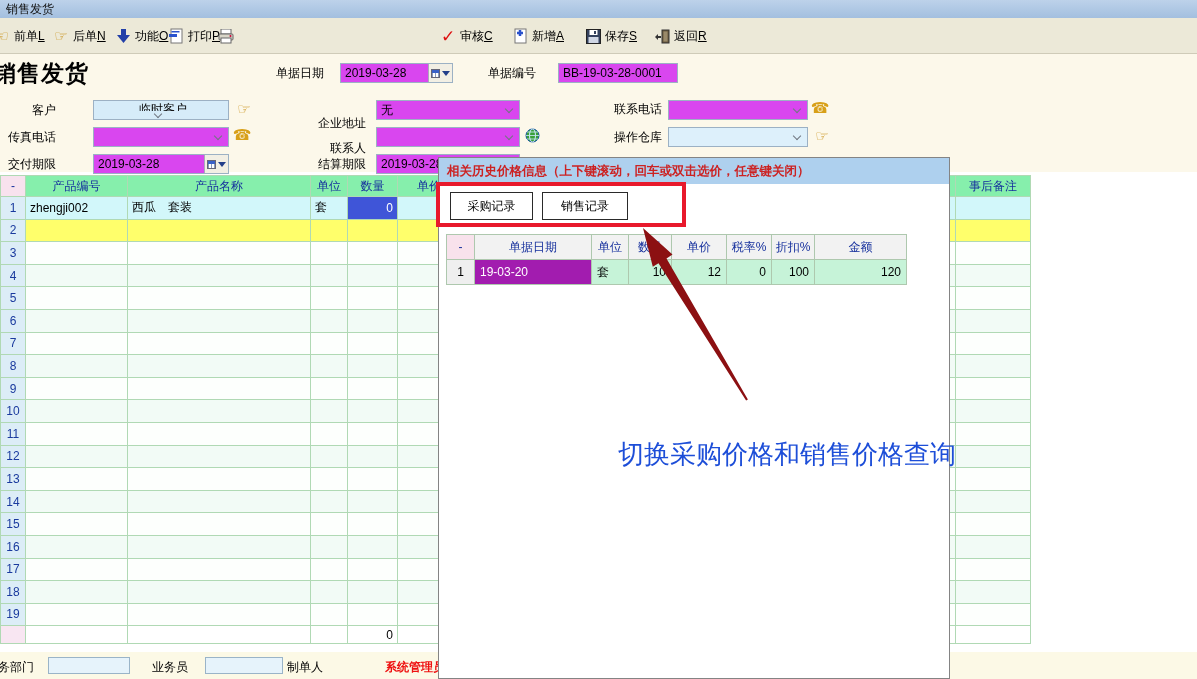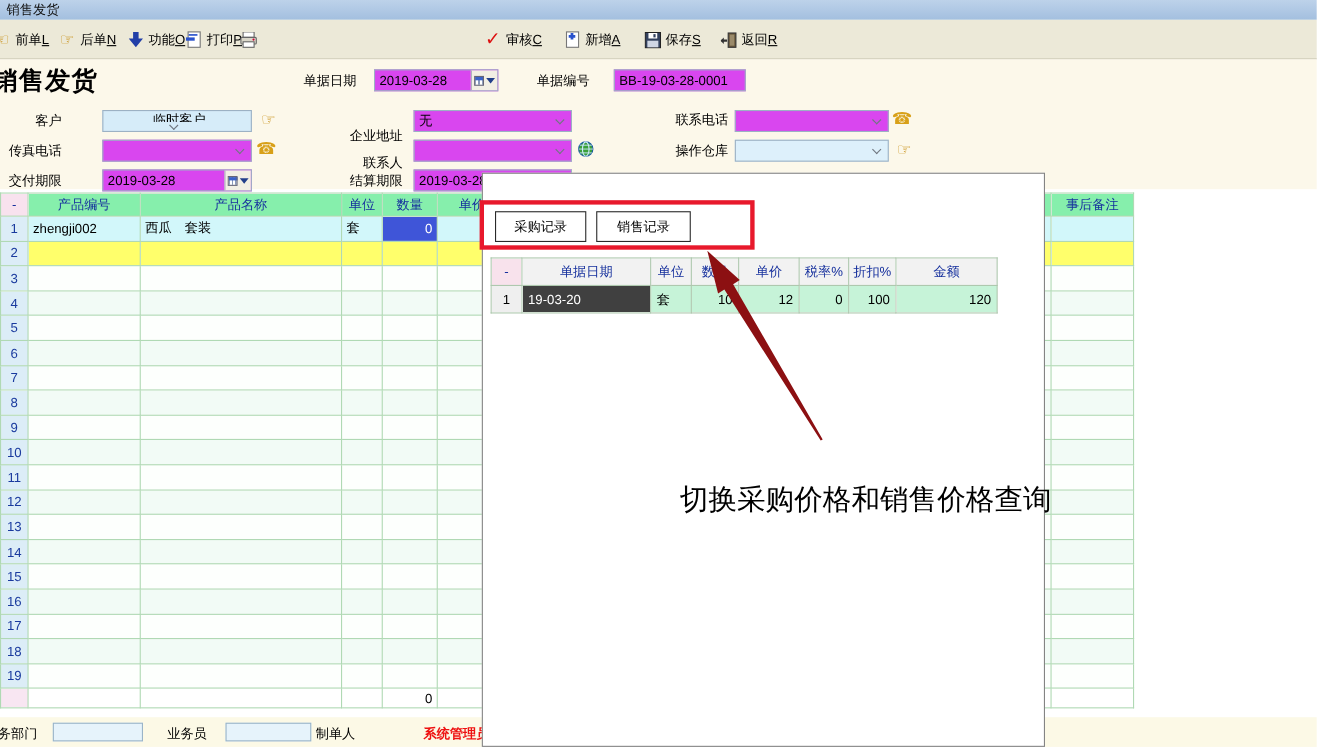--- a/index.html
+++ b/index.html
@@ -70,29 +70,29 @@
     line-height:26px; padding-left:8px; font-size:12.5px; white-space:nowrap; overflow:hidden; }
   .pbtn { position:absolute; top:34px; height:28px; background:#fff; border:1px solid #2a2a2a;
     font-size:12px; text-align:center; line-height:26px; cursor:default; }
   #popup-table { position:absolute; left:7px; top:76px; border-collapse:collapse; table-layout:fixed;
     font-size:12px; }
   #popup-table th, #popup-table td { border:1px solid #aec8ae; overflow:hidden; white-space:nowrap; }
   #popup-table th { height:25px; background:#f2f2f2; color:#16309d; font-weight:normal; }
   #popup-table th.p-no { background:#f8e2ec; }
   #popup-table td { height:25px; padding:0 5px; background:#c6f3d8; }
   #popup-table td.p-no { background:#efefef; text-align:center; padding:0; }
-  #popup-table td.p-date { background:#404040; color:#fff; }
+  #popup-table td.p-date { background:#a21caf; color:#fff; }
   #popup-table td.num { text-align:right; }
 
   
   #red-rect { left:436px; top:182px; width:250px; height:45px; border:4px solid #e8192c;
     z-index:30; pointer-events:none; }
   #arrow-svg { left:0; top:0; width:1197px; height:679px; z-index:32; pointer-events:none; }
   #annotation { left:618px; top:437px; font-family:Liberation Sans, sans-serif;
-    font-size:26px; color:#000000; z-index:28; white-space:nowrap; }
+    font-size:26px; color:#1d4ed8; z-index:28; white-space:nowrap; }
 </style>
 </head>
 <body>
 
 <div class="abs" id="titlebar">
   <span>销售发货</span>
 </div>
 
 <div class="abs" id="toolbar">
   <div class="tbtn" style="left:-6px">
@@ -475,20 +475,21 @@
 <div class="abs" id="footer">
   <div class="abs lbl" style="left:-14px; top:5px;">业务部门</div>
   <div class="abs finput" style="left:48px; top:5px; width:82px;"></div>
   <div class="abs lbl" style="left:152px; top:5px;">业务员</div>
   <div class="abs finput" style="left:205px; top:5px; width:78px;"></div>
   <div class="abs lbl" style="left:287px; top:5px;">制单人</div>
   <div class="abs lbl" id="maker-value" style="left:385px; top:5px;">系统管理员</div>
 </div>
 
 <div class="abs" id="popup">
+  <div id="popup-title">相关历史价格信息（上下键滚动，回车或双击选价，任意键关闭）</div>
   <button class="pbtn" style="left:11px; width:83px;">采购记录</button>
   <button class="pbtn" style="left:103px; width:86px;">销售记录</button>
   <table id="popup-table">
     <colgroup>
       <col style="width:28px">
         <col style="width:117px">
         <col style="width:37px">
         <col style="width:43px">
       <col style="width:55px">
         <col style="width:45px">

